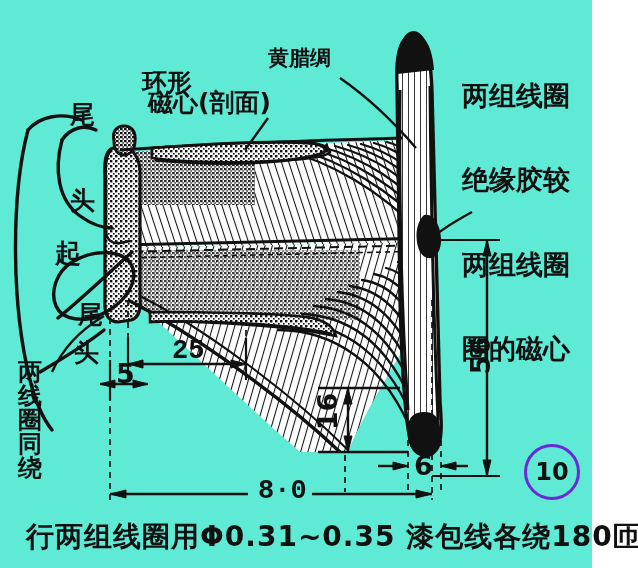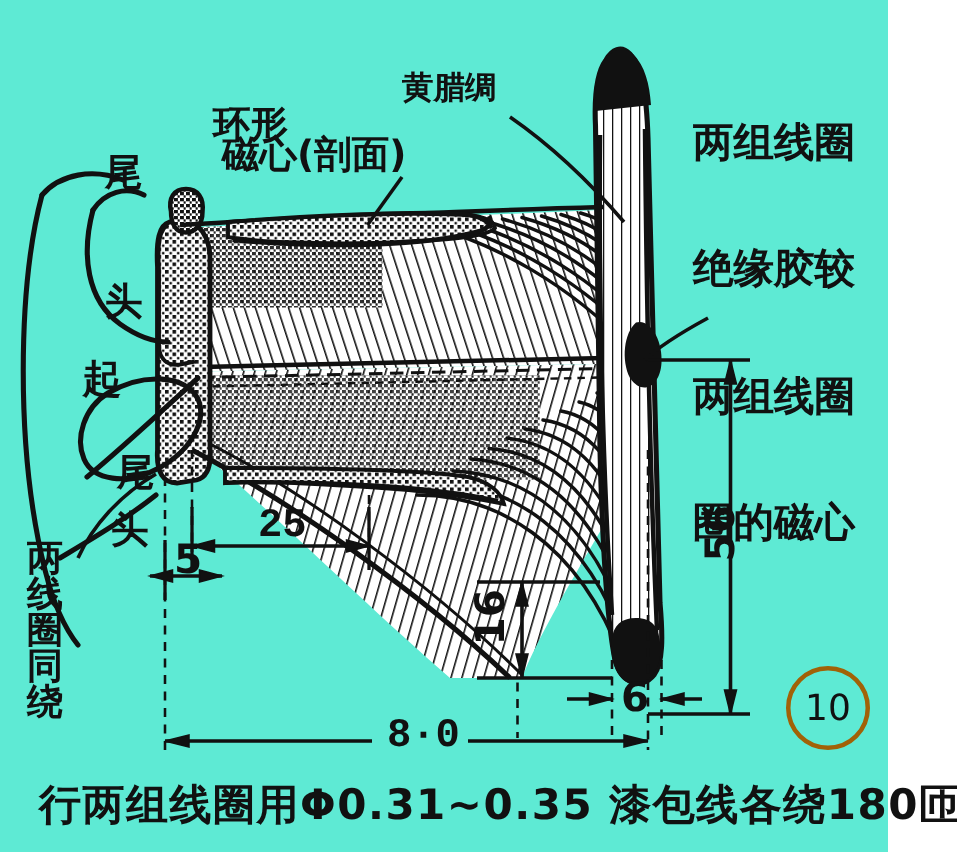--- a/index.html
+++ b/index.html
@@ -17,23 +17,23 @@
 
   
   .vstack{position:absolute;display:flex;flex-direction:column;
           align-items:center;font-weight:700;line-height:1.0;}
 
   .rot90{transform:rotate(-90deg);transform-origin:50% 50%;}
 
   .num{position:absolute;font-weight:700;
        font-family:"DejaVu Sans","Liberation Sans",sans-serif;}
 
-  .circnum{position:absolute;border:3px solid #a16207;border-radius:50%;
+  .circnum{position:absolute;border:3px solid #6d28d9;border-radius:50%;
            display:flex;align-items:center;justify-content:center;
-           font-weight:400;}
+           font-weight:700;}
 
   .cap{position:absolute;font-weight:700;white-space:pre;}
 </style>
 </head>
 <body>
 
 <div id="root">
 
   <svg class="ink" viewBox="0 0 638 568" xmlns="http://www.w3.org/2000/svg">
     <defs>

